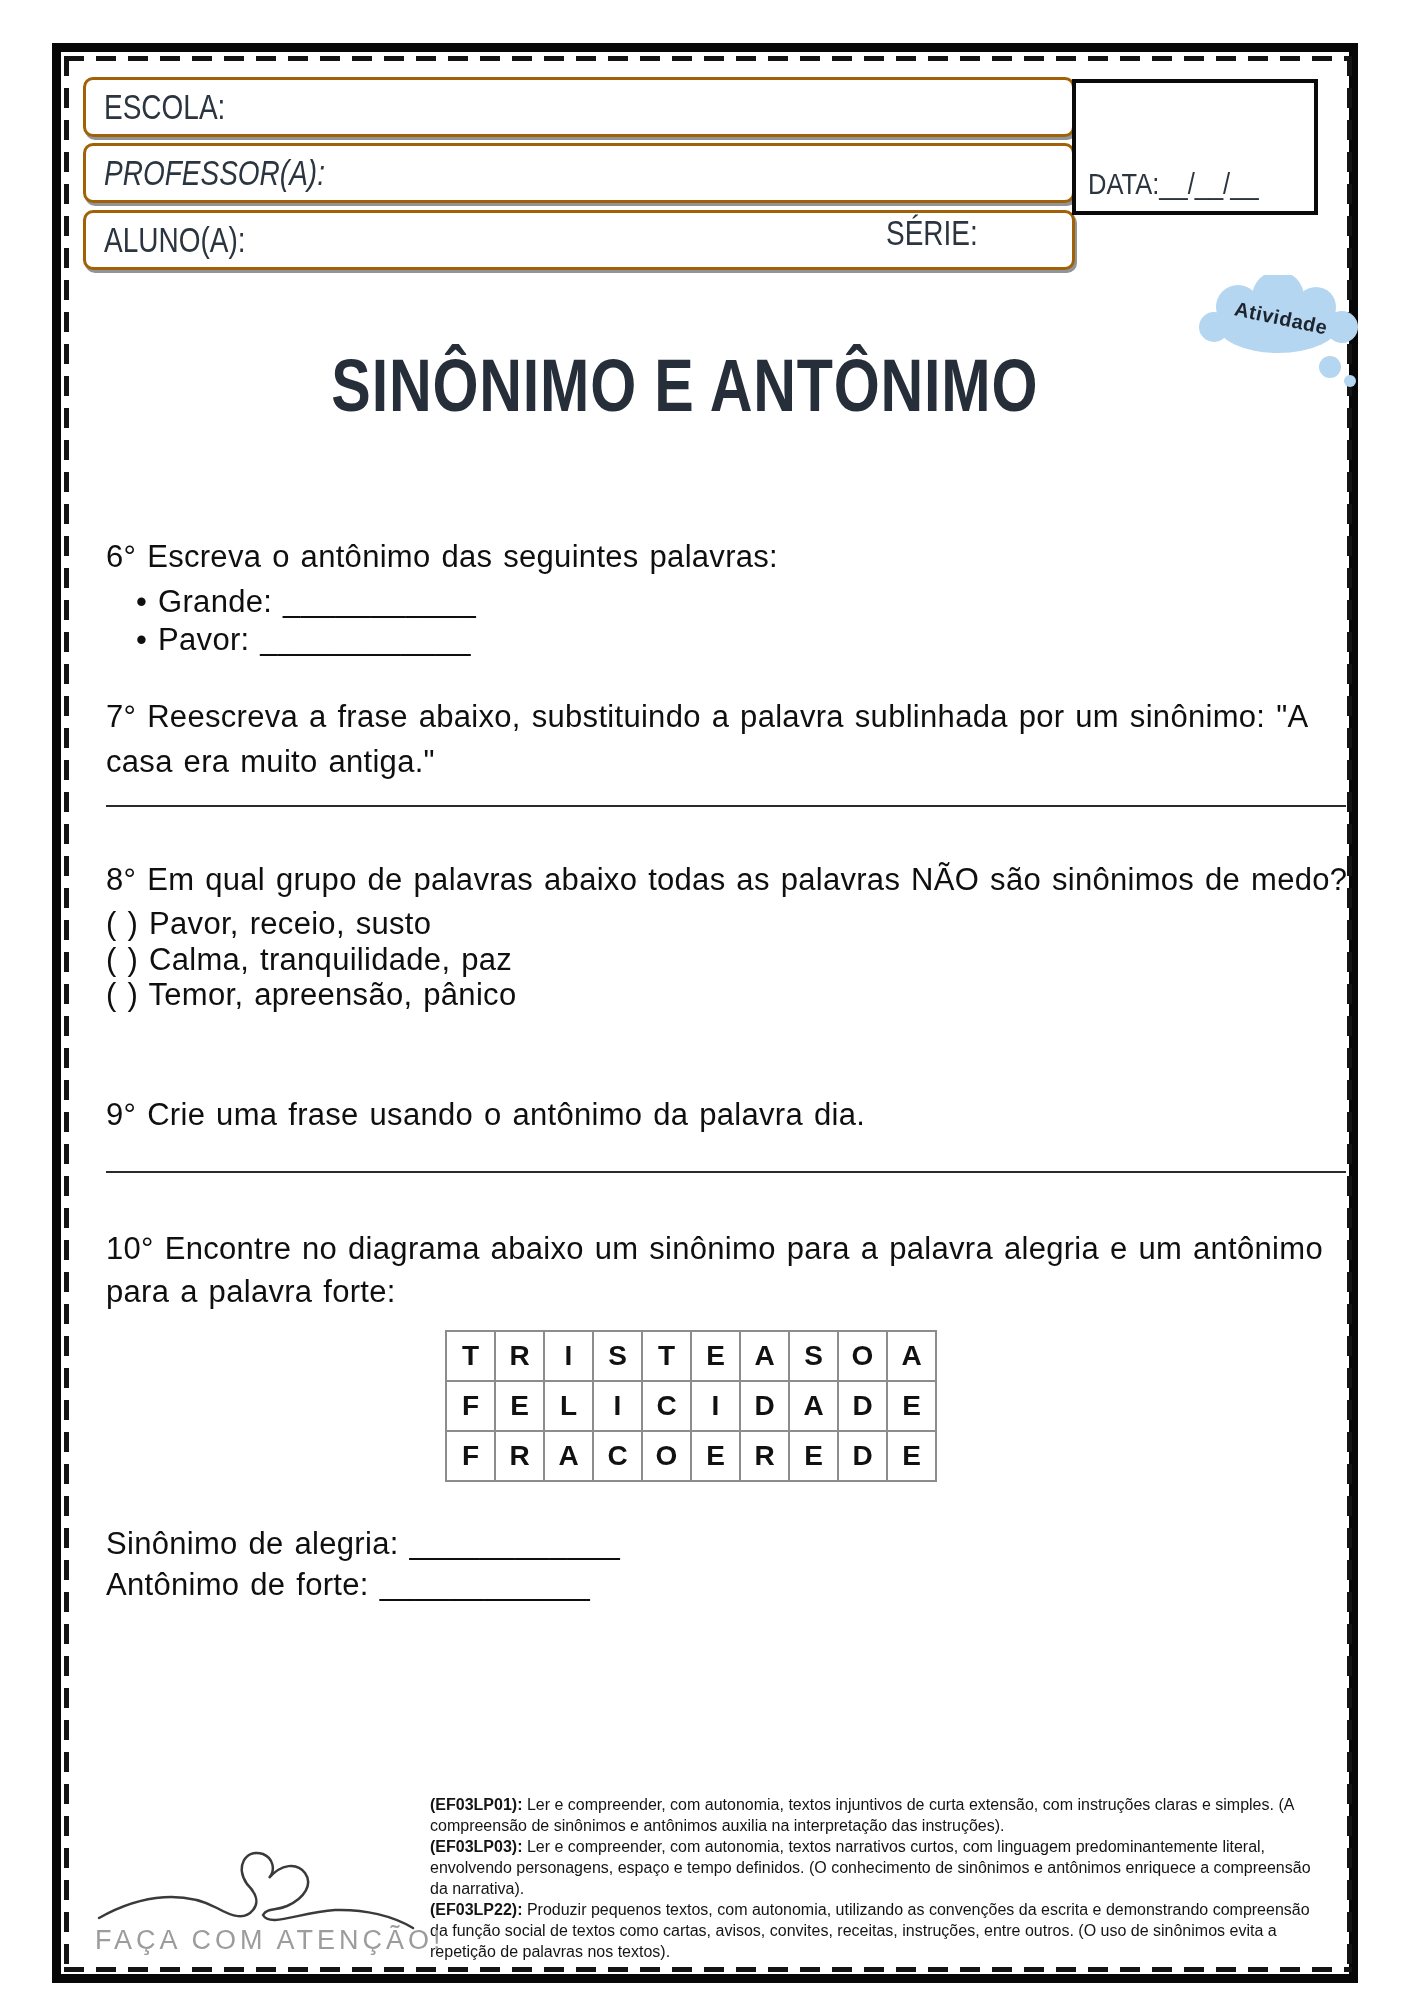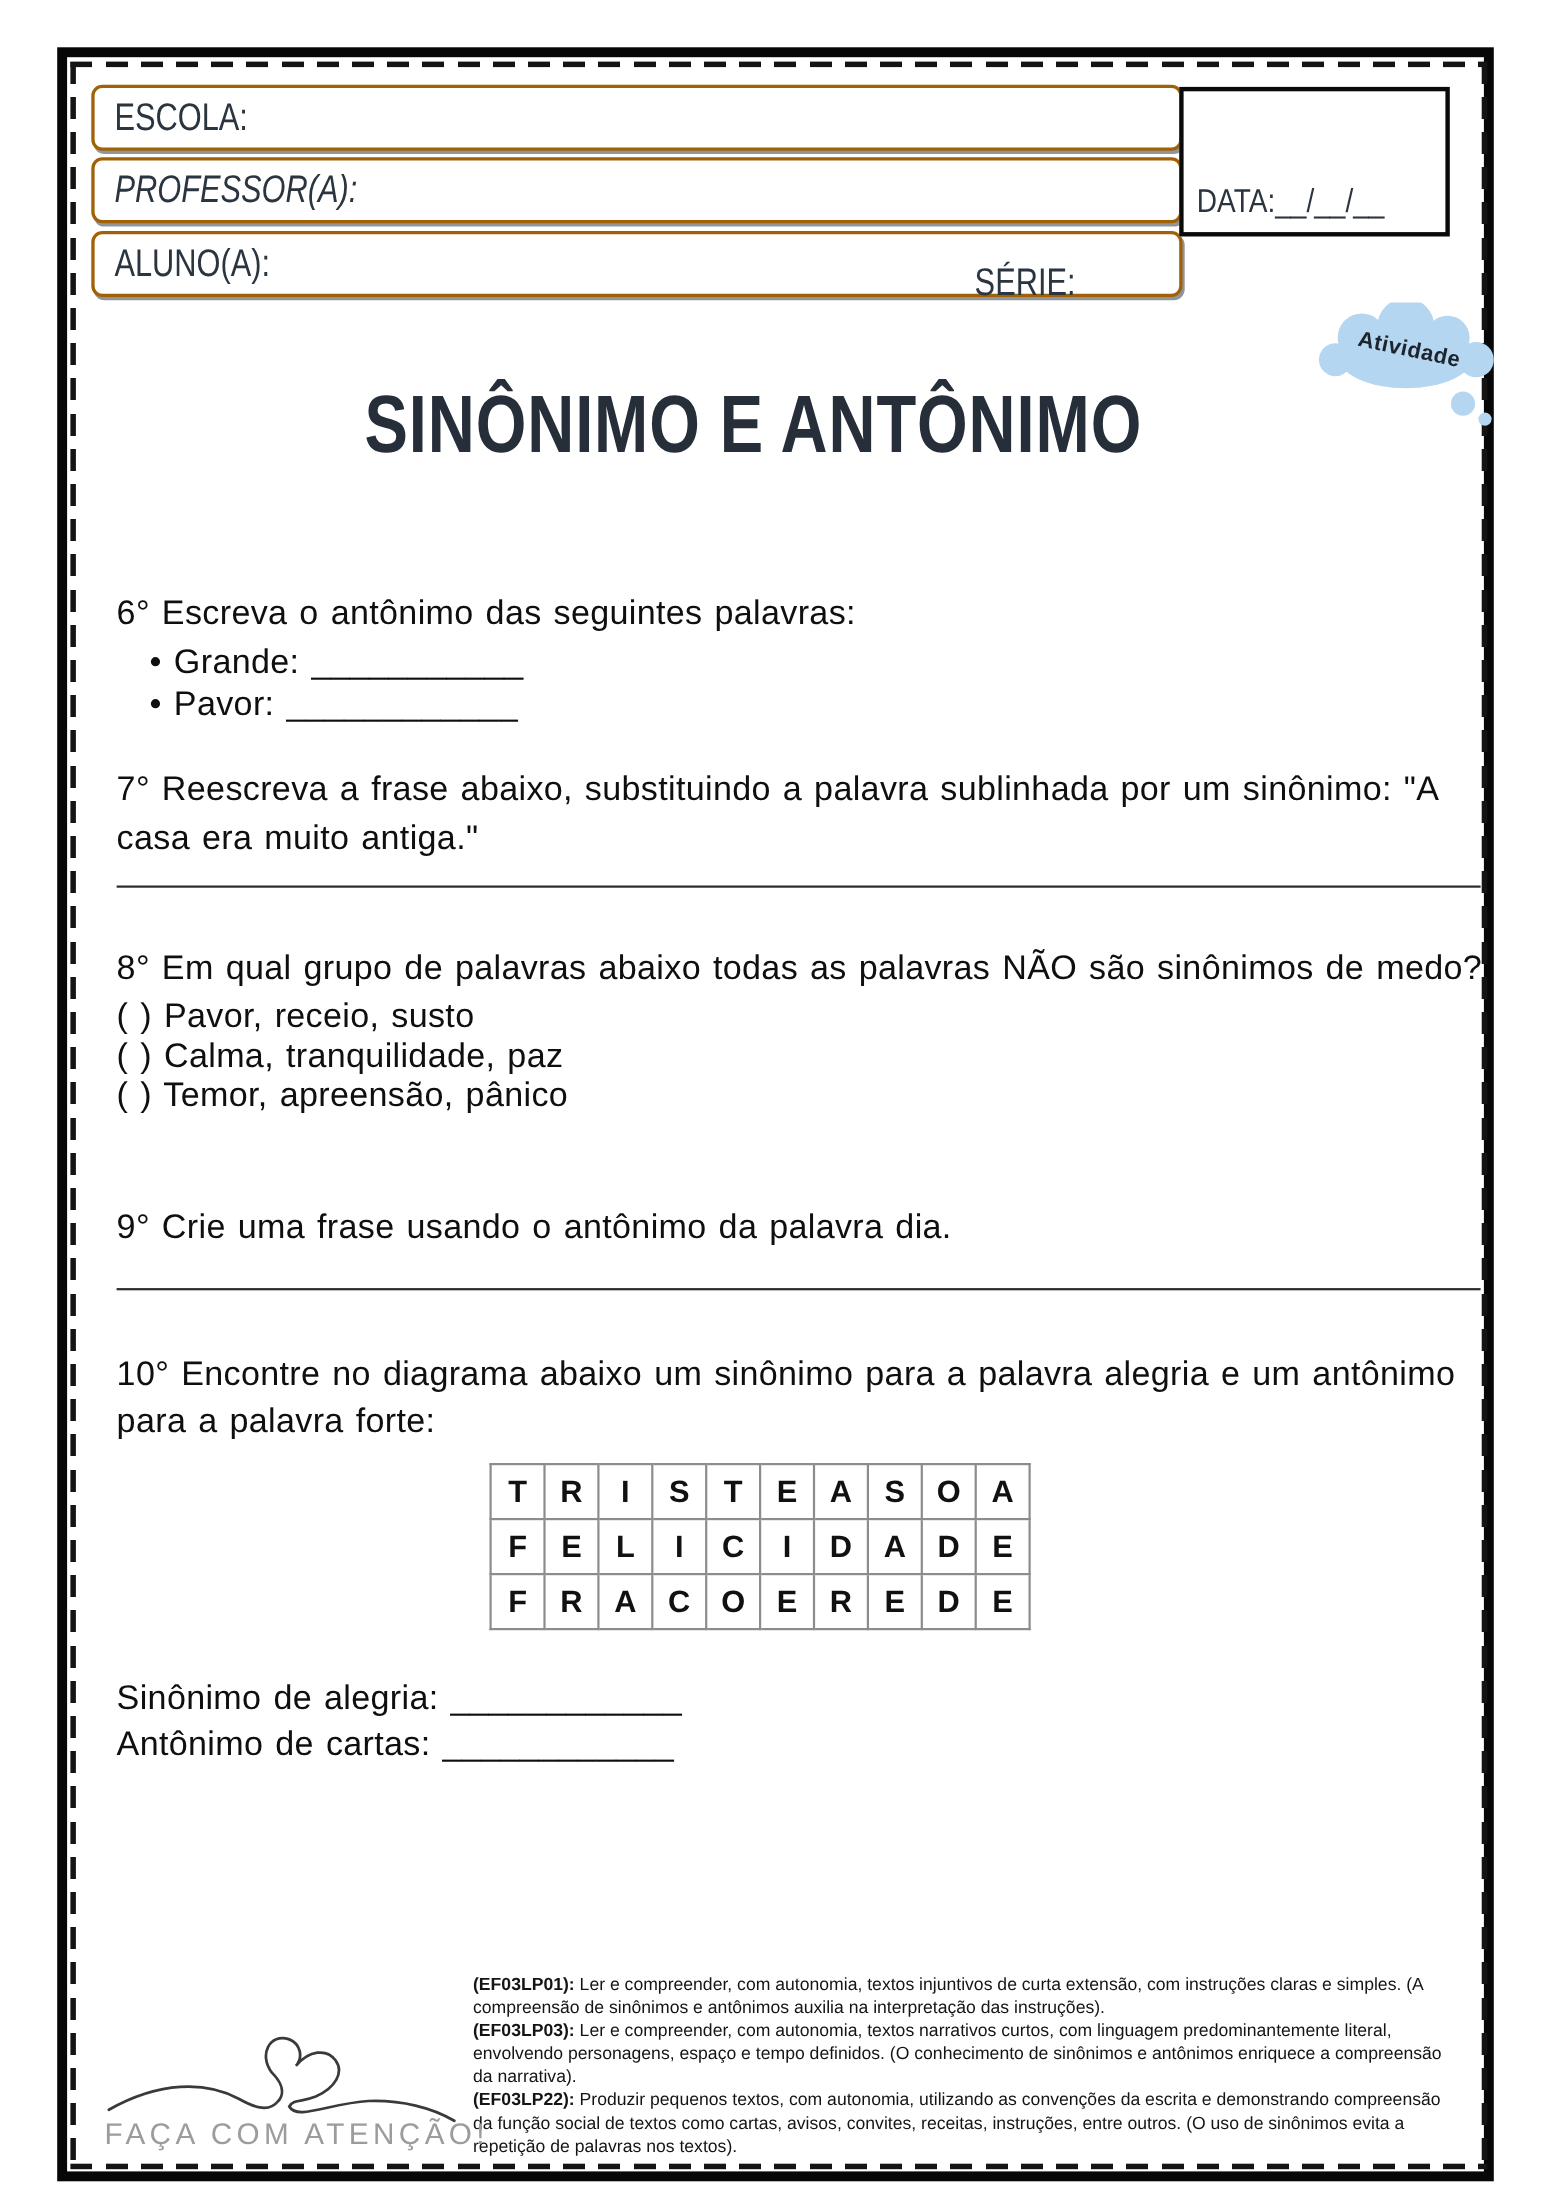--- a/index.html
+++ b/index.html
@@ -14,21 +14,21 @@
   #dash-bottom{left:64px;right:62px;top:1967px;}
   #dash-left{left:64px;top:56px;height:1916px;}
   #dash-right{left:1347px;top:56px;height:1916px;}
   
   .hbox{position:absolute;left:83px;width:992px;height:60px;background:#fff;
         border:3px solid #a16207;border-radius:10px;box-sizing:border-box;
         box-shadow:2px 3px 0 #8f959b;display:flex;align-items:center;}
   .hbox .lbl{display:inline-block;transform:scaleX(0.8);transform-origin:0 50%;
              font-size:35px;color:#2b3540;margin-left:18px;white-space:nowrap;}
   #box-escola{top:77px;} #box-professor{top:143px;font-style:italic;} #box-aluno{top:210px;}
-  .serie-lbl{position:absolute;left:800px;top:0;height:100%;display:flex;align-items:flex-end;margin-top:10px;}
+  .serie-lbl{position:absolute;left:800px;top:0;height:100%;display:flex;align-items:flex-start;}
   .serie-lbl span{display:inline-block;transform:scaleX(0.8);transform-origin:0 50%;
                   font-size:35px;color:#2b3540;white-space:nowrap;}
   #data-box{position:absolute;left:1072px;top:79px;width:246px;height:136px;background:#fff;
             border:4px solid #0a0a0a;box-sizing:border-box;}
   #data-box .lbl{position:absolute;left:12px;bottom:10px;display:inline-block;
                  transform:scaleX(0.85);transform-origin:0 50%;
                  font-size:30px;color:#2b3540;white-space:nowrap;}
   
   #badge{position:absolute;left:1190px;top:275px;width:180px;height:120px;}
   #badge svg{position:absolute;left:0;top:0;}
@@ -159,21 +159,21 @@
         <td>E</td>
         <td>R</td>
         <td>E</td>
         <td>D</td>
         <td>E</td>
       </tr>
     </tbody>
   </table>
 
   <div class="tline" style="top:1525px;">Sinônimo de alegria: ____________</div>
-  <div class="tline" style="top:1566px;">Antônimo de cartas: ____________</div>
+  <div class="tline" style="top:1566px;">Antônimo de forte: ____________</div>
 
   <div id="skills">
     <p><b>(EF03LP01):</b><span> Ler e compreender, com autonomia, textos injuntivos de curta extensão, com instruções claras e simples. (A compreensão de sinônimos e antônimos auxilia na interpretação das instruções).</span></p>
     <p><b>(EF03LP03):</b><span> Ler e compreender, com autonomia, textos narrativos curtos, com linguagem predominantemente literal, envolvendo personagens, espaço e tempo definidos. (O conhecimento de sinônimos e antônimos enriquece a compreensão da narrativa).</span></p>
     <p><b>(EF03LP22):</b><span> Produzir pequenos textos, com autonomia, utilizando as convenções da escrita e demonstrando compreensão da função social de textos como cartas, avisos, convites, receitas, instruções, entre outros. (O uso de sinônimos evita a repetição de palavras nos textos).</span></p>
   </div>
 
   <div id="motto-wrap">
     <svg width="330" height="95" viewBox="0 0 330 95">
       <path d="M4,78 C50,52 92,52 122,68 C138,77 150,80 158,70 C165,62 160,52 152,44

